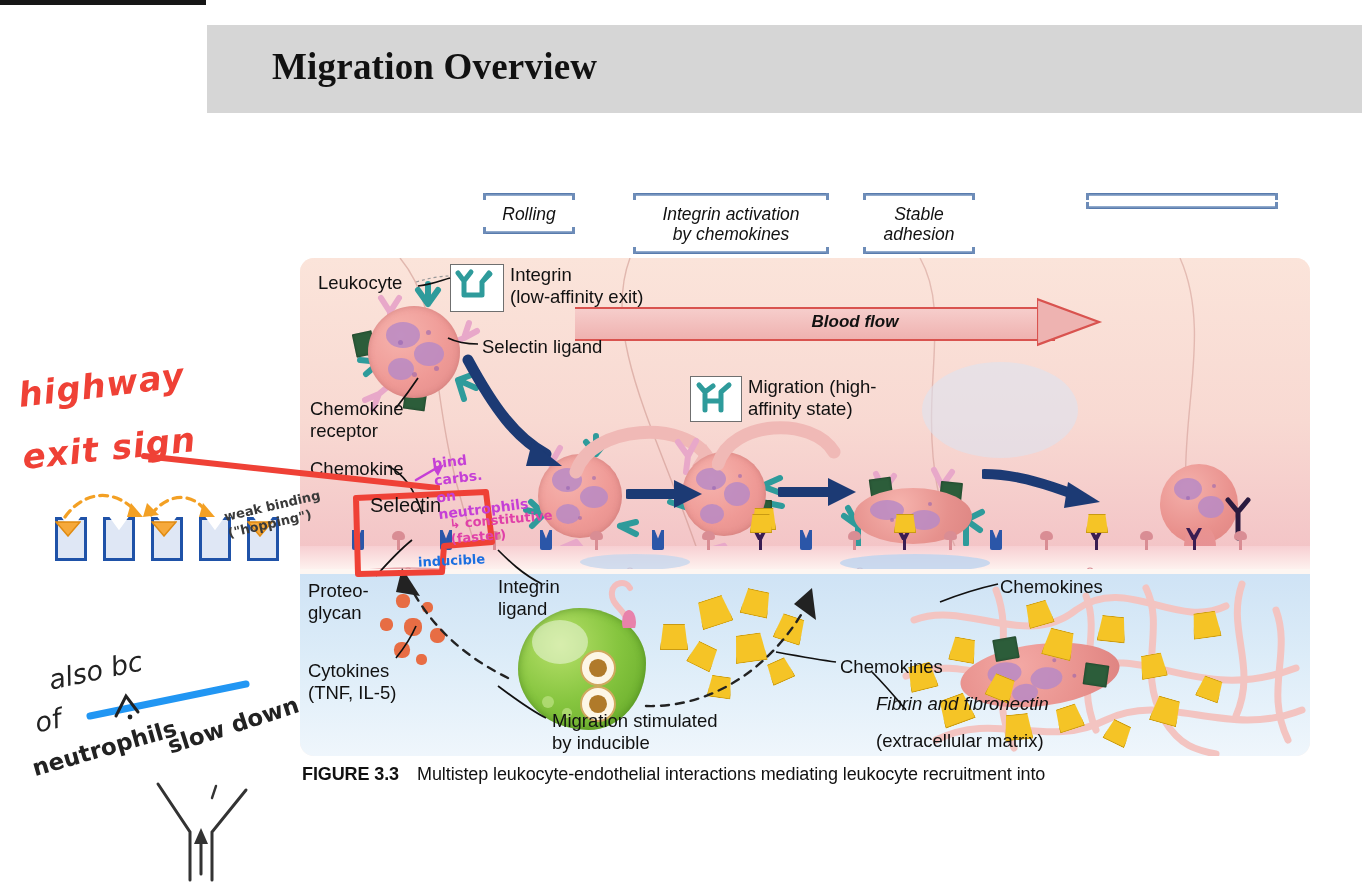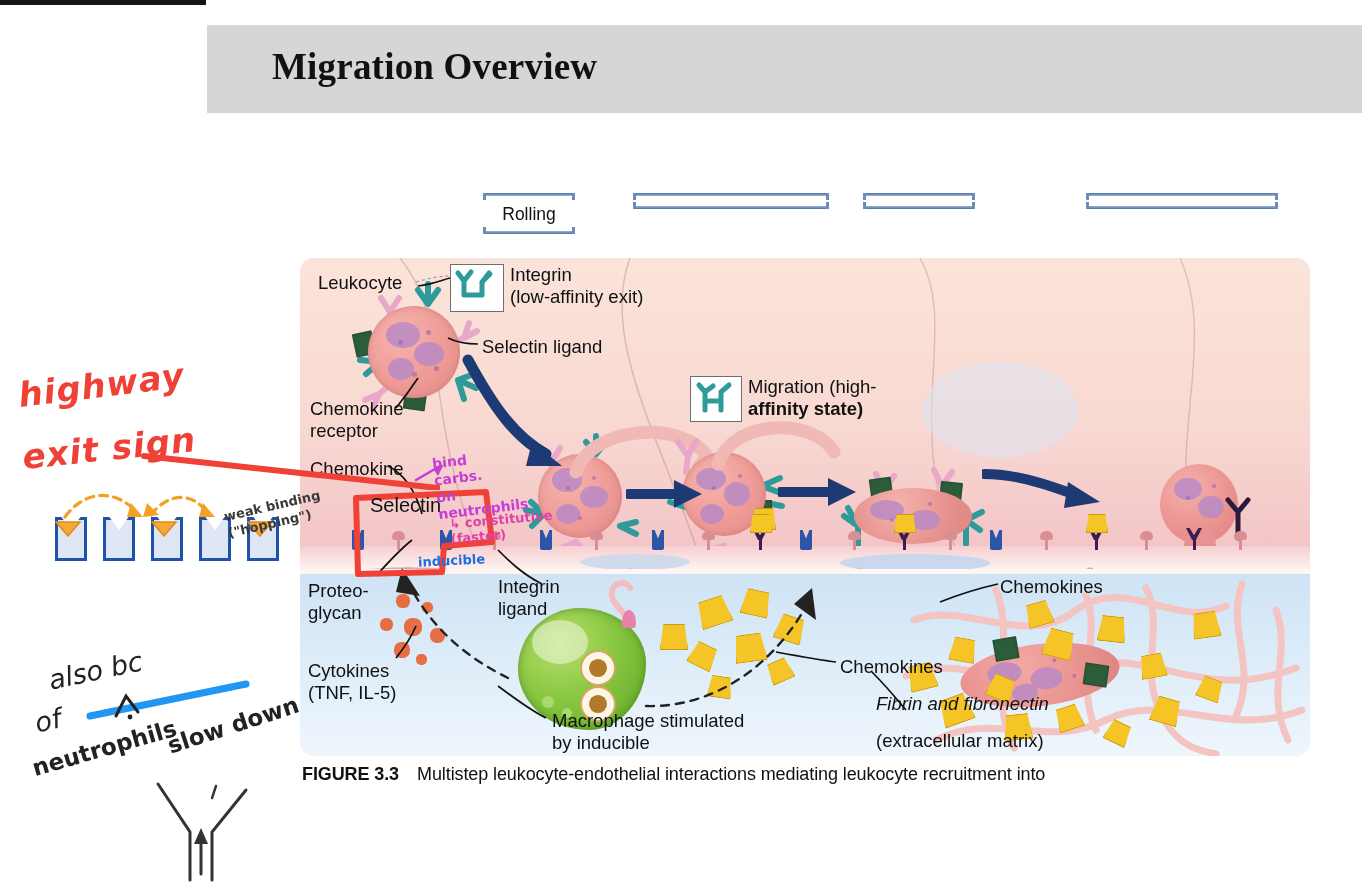--- a/index.html
+++ b/index.html
@@ -10,21 +10,21 @@
 
   
   #top-rule{left:0;top:0;width:206px;height:5px;background:#161616;}
   #title-bar{left:207px;top:25px;width:1155px;height:88px;background:#d6d6d6;}
   #slide-title{left:272px;top:36px;width:900px;height:62px;
       font-family:"Liberation Serif", serif;font-weight:bold;font-size:37px;
       color:#111;letter-spacing:.2px;line-height:62px;}
 
   
   .stage{position:absolute;text-align:center;font-size:17.5px;color:#111;
-         line-height:20px;}
+         line-height:20px;font-style:italic;}
   .stage .bracket{height:8px;position:relative;}
   .stage .bracket:before{content:"";position:absolute;left:0;right:0;top:0;height:3px;
          background:linear-gradient(to bottom,#4a6fa5,#9fb6d4);}
   .stage .bracket:after{content:"";position:absolute;left:0;top:0;width:3px;height:7px;
          background:#6d8cb8;}
   .stage .bracket .r{position:absolute;right:0;top:0;width:3px;height:7px;background:#6d8cb8;}
   .stage .bracketB{height:8px;position:relative;}
   .stage .bracketB:before{content:"";position:absolute;left:0;right:0;bottom:0;height:3px;
          background:linear-gradient(to bottom,#9fb6d4,#4a6fa5);}
   .stage .bracketB:after{content:"";position:absolute;left:0;bottom:0;width:3px;height:7px;
@@ -147,29 +147,37 @@
   </div>
   <div class="bracketB">
       <span class="r"></span>
     </div>
 </div>
 
 <div class="stage" style="left:633px;top:193px;width:196px;">
   <div class="bracket">
       <span class="r"></span>
     </div>
+  <div class="txt">
+    <div>Integrin activation</div>
+    <div>by chemokines</div>
+  </div>
   <div class="bracketB">
       <span class="r"></span>
     </div>
 </div>
 
 <div class="stage" style="left:863px;top:193px;width:112px;">
   <div class="bracket">
       <span class="r"></span>
     </div>
+  <div class="txt">
+    <div>Stable</div>
+    <div>adhesion</div>
+  </div>
   <div class="bracketB">
       <span class="r"></span>
     </div>
 </div>
 
 <div class="stage" style="left:1086px;top:193px;width:192px;">
   <div class="bracket">
       <span class="r"></span>
     </div>
   <div class="bracketB">
@@ -182,20 +190,27 @@
   <div id="vessel-lumen"></div>
 
   <svg class="abs" width="1010" height="300" style="left:0;top:0;" viewBox="0 0 1010 300">
     <path d="M100,0 C150,60 120,140 180,300" stroke="rgba(200,140,132,.5)" stroke-width="1.4" fill="none"></path>
     <path d="M330,0 C300,80 360,180 400,300" stroke="rgba(200,140,132,.5)" stroke-width="1.4" fill="none"></path>
     <path d="M620,0 C660,70 600,170 660,300" stroke="rgba(200,140,132,.45)" stroke-width="1.4" fill="none"></path>
     <path d="M880,0 C920,90 860,200 900,300" stroke="rgba(200,140,132,.45)" stroke-width="1.4" fill="none"></path>
     <ellipse cx="700" cy="152" rx="78" ry="48" fill="#dbe4f2" opacity=".55"></ellipse>
   </svg>
 
+  <div id="blood-flow">
+    <div class="shaft"></div>
+    <svg class="abs" style="left:462px;top:-3px;" width="100" height="54" viewBox="0 0 100 54">
+      <polygon points="0,4 62,27 0,50" fill="#eeb3b1" stroke="#d9534f" stroke-width="2.2"></polygon>
+    </svg>
+    <div class="lbl">Blood flow</div>
+  </div>
 
   <div class="abs" style="left:60px;top:40px;width:110px;height:110px;">
 
     <svg class="abs" style="left:-14px;top:-12px;" width="150" height="150" viewBox="0 0 150 150">
       <g stroke="#e8a8c9" stroke-width="6" fill="none" stroke-linecap="round">
         <path d="M44,26 l-9,-14 M44,26 l9,-14 M44,26 l0,16"></path>
         <path d="M118,52 l13,-7 M118,52 l5,-15 M118,52 l-14,6"></path>
         <path d="M33,108 l-14,6 M33,108 l-6,15 M33,108 l12,-10"></path>
       </g>
     </svg>
@@ -523,28 +538,28 @@
   </div>
 
   <div class="fig-label" style="left:18px;top:14px;">Leukocyte</div>
   <div class="fig-label" style="left:210px;top:6px;">Integrin</div>
   <div class="fig-label" style="left:210px;top:28px;">(low-affinity exit)</div>
   <div class="fig-label" style="left:182px;top:78px;">Selectin ligand</div>
   <div class="fig-label" style="left:10px;top:140px;">Chemokine</div>
   <div class="fig-label" style="left:10px;top:162px;">receptor</div>
   <div class="fig-label" style="left:10px;top:200px;">Chemokine</div>
   <div class="fig-label" style="left:448px;top:118px;">Migration (high-</div>
-  <div class="fig-label" style="left:448px;top:140px;font-weight:bold;">affinity state)</div>
+  <div class="fig-label" style="left:448px;top:140px;">affinity state)</div>
   <div class="fig-label" style="left:8px;top:322px;">Proteo-</div>
   <div class="fig-label" style="left:8px;top:344px;">glycan</div>
   <div class="fig-label" style="left:198px;top:318px;">Integrin</div>
   <div class="fig-label" style="left:198px;top:340px;">ligand</div>
   <div class="fig-label" style="left:8px;top:402px;">Cytokines</div>
   <div class="fig-label" style="left:8px;top:424px;">(TNF, IL-5)</div>
-  <div class="fig-label" style="left:252px;top:452px;">Macrophage stimulated</div>
+  <div class="fig-label" style="left:252px;top:452px;">Migration stimulated</div>
   <div class="fig-label" style="left:252px;top:474px;">by inducible</div>
   <div class="fig-label" style="left:540px;top:398px;">Chemokines</div>
   <div class="fig-label" style="left:700px;top:318px;">Chemokines</div>
   <div class="fig-label" style="left:576px;top:435px;font-style:italic;">Fibrin and fibronectin</div>
   <div class="fig-label" style="left:576px;top:472px;">(extracellular matrix)</div>
 
   <svg class="abs" style="left:0;top:0;" width="1010" height="498" viewBox="0 0 1010 498">
     <g stroke="#111" stroke-width="1.7" fill="none">
       <path d="M118,28 C134,26 142,22 150,20"></path>
       <path d="M178,86 C168,86 156,84 148,80"></path>

